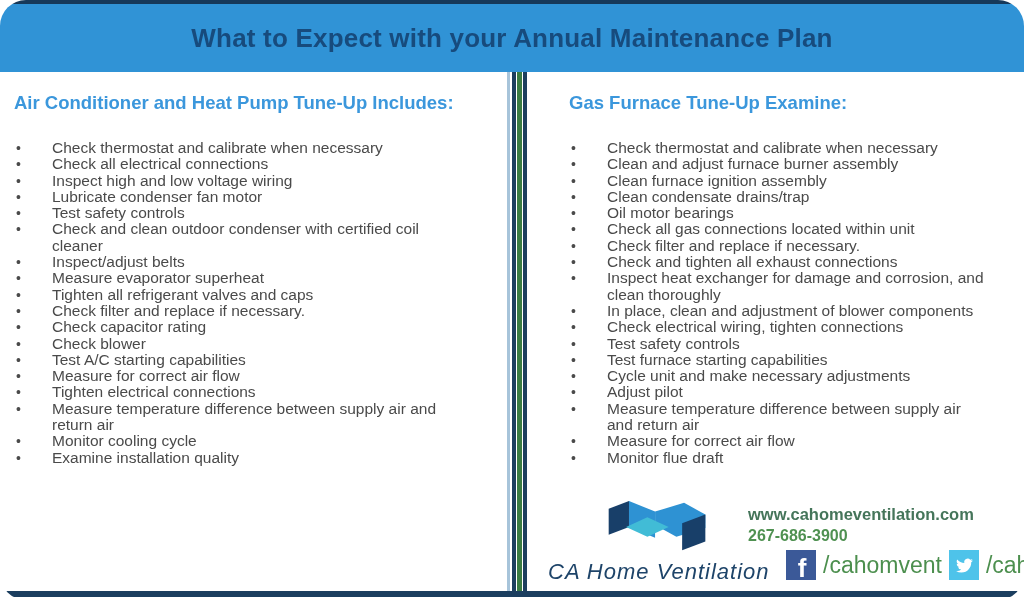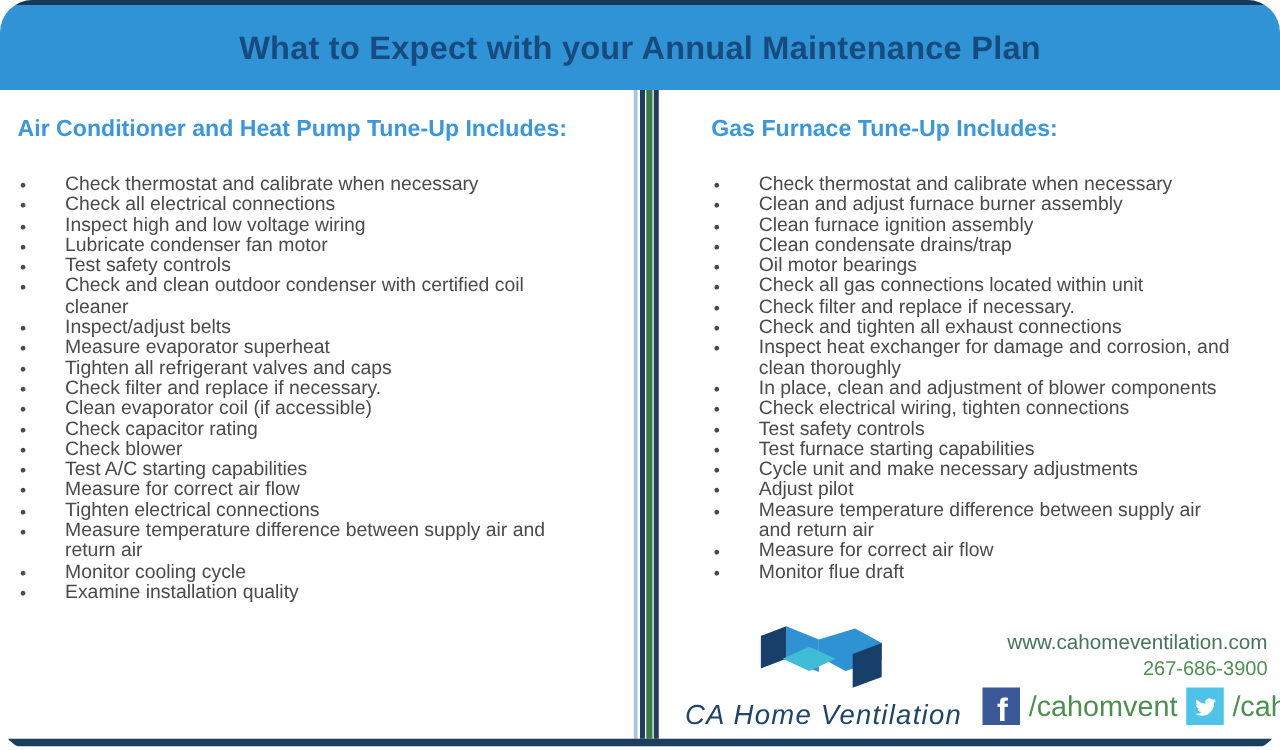--- a/index.html
+++ b/index.html
@@ -25,21 +25,21 @@
 
   ul.tasks { position:absolute; list-style:none; font-size:15.5px; line-height:16.3px; color:#4a4a4a; }
   #left-list { left:15px; top:140px; width:429px; }
   #right-list { left:570px; top:140px; width:420px; }
   ul.tasks li { position:relative; padding-left:37px; }
   ul.tasks li::before { content:"\2022"; position:absolute; left:1px; top:0; font-size:14px; color:#4a4a4a; }
 
   .footer-logo { position:absolute; left:604px; top:499px; }
   .company-name { position:absolute; left:548px; top:559px; font-size:22px; color:#1e4469;
                   letter-spacing:1px; white-space:nowrap;font-style:italic; }
-  .contact { position:absolute; left:768px; top:505px; width:246px; text-align:right; }
+  .contact { position:absolute; left:748px; top:505px; width:246px; text-align:left;font-weight:bold; }
   .website { font-size:16.5px; color:#45755a; display:block; }
   .phone { font-size:16px; color:#4f9151; display:block; margin-top:3px; }
   .social { position:absolute; left:786px; top:550px; display:flex; align-items:center; gap:7px; }
   .icon-box { width:30px; height:30px; display:flex; align-items:center; justify-content:center; flex:0 0 auto; }
   .fb { background:#3b5998; }
   .fb span { color:#ffffff; font-weight:bold; font-size:26px; transform:translate(1px,3px); }
   .tw { background:#4ec3ea; }
   .handle { font-size:23px; color:#4c8f4e; white-space:nowrap; }
 
   .bottom-border { position:absolute; left:0; right:0; top:591px; height:6px; background:#1b3e5f; }
@@ -61,39 +61,38 @@
       <li>Check thermostat and calibrate when necessary</li>
       <li>Check all electrical connections</li>
       <li>Inspect high and low voltage wiring</li>
       <li>Lubricate condenser fan motor</li>
       <li>Test safety controls</li>
       <li>Check and clean outdoor condenser with certified coil cleaner</li>
       <li>Inspect/adjust belts</li>
       <li>Measure evaporator superheat</li>
       <li>Tighten all refrigerant valves and caps</li>
       <li>Check filter and replace if necessary.</li>
-      <li>Clean evaporator coil (if accessible)</li>
       <li>Check capacitor rating</li>
       <li>Check blower</li>
       <li>Test A/C starting capabilities</li>
       <li>Measure for correct air flow</li>
       <li>Tighten electrical connections</li>
       <li>Measure temperature difference between supply air and return air</li>
       <li>Monitor cooling cycle</li>
       <li>Examine installation quality</li>
     </ul>
 
   <div class="divider">
     <div class="s s-light"></div>
     <div class="s s-navy1"></div>
     <div class="s s-green"></div>
     <div class="s s-navy2"></div>
   </div>
 
-  <div class="col-heading" id="right-heading">Gas Furnace Tune-Up Includes:</div>
+  <div class="col-heading" id="right-heading">Gas Furnace Tune-Up Examine:</div>
 
   <ul class="tasks" id="right-list">
       <li>Check thermostat and calibrate when necessary</li>
       <li>Clean and adjust furnace burner assembly</li>
       <li>Clean furnace ignition assembly</li>
       <li>Clean condensate drains/trap</li>
       <li>Oil motor bearings</li>
       <li>Check all gas connections located within unit</li>
       <li>Check filter and replace if necessary.</li>
       <li>Check and tighten all exhaust connections</li>

